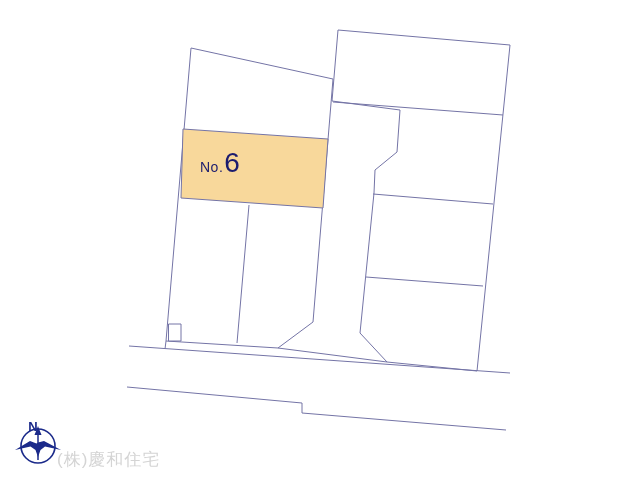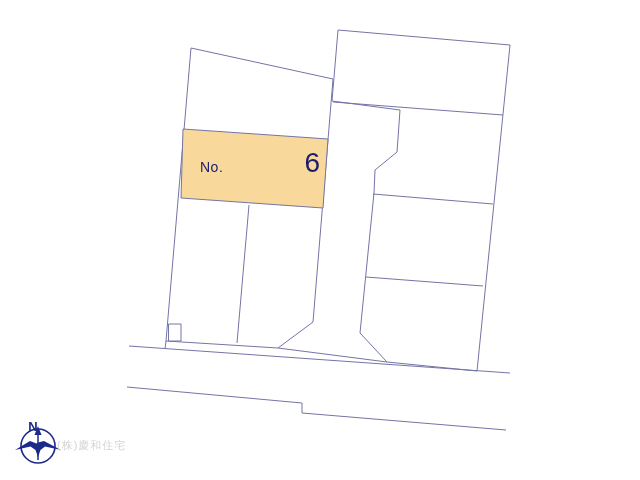--- a/index.html
+++ b/index.html
@@ -55,39 +55,39 @@
     font-family: "Liberation Sans", sans-serif;
     font-size: 13px;
     font-weight: bold;
   }
   .lot-label {
     position: absolute;
     left: 200px;
     top: 149px;
     width: 120px;
     display: flex;
-    justify-content: space-between;
+    justify-content: flex-start;
     align-items: baseline;
     color: var(--lot_text, #1c1c6e);
     pointer-events: none;
   }
   .lot-label .prefix {
     font-size: 14px;
     letter-spacing: 0.5px;
   }
   .lot-label .num {
     font-size: 28px;
     margin-left: 1px;
     line-height: 1;
   }
   .company {
     position: absolute;
     left: 57px;
-    top: 438px;
-    font-size: 11px;
+    top: 448px;
+    font-size: 17px;
     letter-spacing: 1px;
     color: var(--company_text, #d4d4d4);
   }
 </style>
 </head>
 <body>
 
 <div class="canvas">
 
   <svg class="diagram" viewBox="0 0 640 480">

